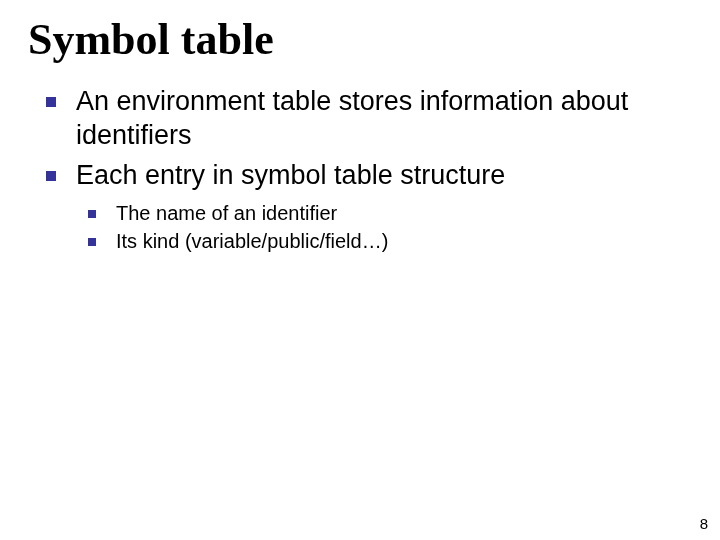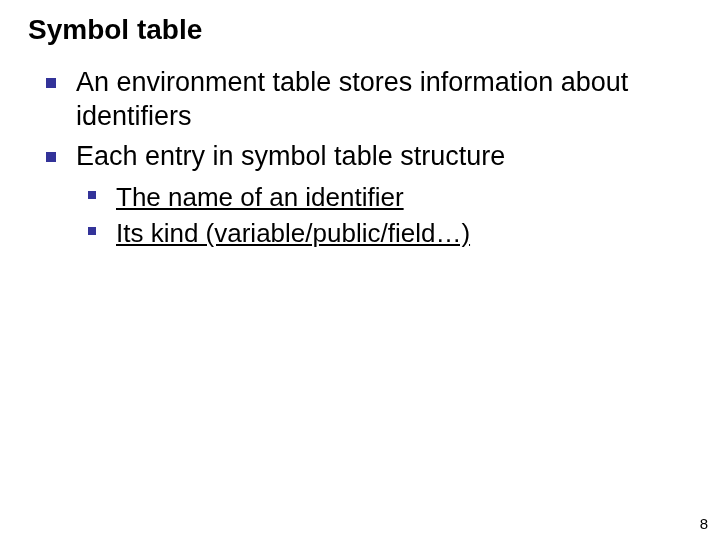--- a/index.html
+++ b/index.html
@@ -13,24 +13,24 @@
     overflow: hidden;
     position: relative;
   }
   .slide {
     box-sizing: border-box;
     padding: 14px 28px 20px 28px;
     position: relative;
     height: 100%;
   }
   h1 {
-    font-size: 28px;
+    font-size: 44px;
     font-weight: bold;
     margin: 0 0 20px 0;
-    font-family: Liberation Sans, sans-serif;
+    font-family: Liberation Serif, serif;
   }
   ul {
     list-style: none;
     margin: 0;
     padding: 0;
   }
   li {
     position: relative;
   }
   .lvl1 > li {
@@ -47,25 +47,24 @@
   }
   .bullet {
     position: absolute;
     background: #333399;
   }
   .lvl2 {
     margin-top: 8px;
     margin-bottom: 8px;
   }
   .lvl2 > li {
-    font-size: 26px;
+    font-size: 20px;
     line-height: 1.3;
     padding-left: 40px;
     margin-bottom: 2px;
-    text-decoration: underline;
   }
   .lvl2 > li > .bullet {
     left: 12px;
     top: 10px;
     width: 8px;
     height: 8px;
   }
   .mono {
     font-family: "Courier New", Courier, monospace;
   }

